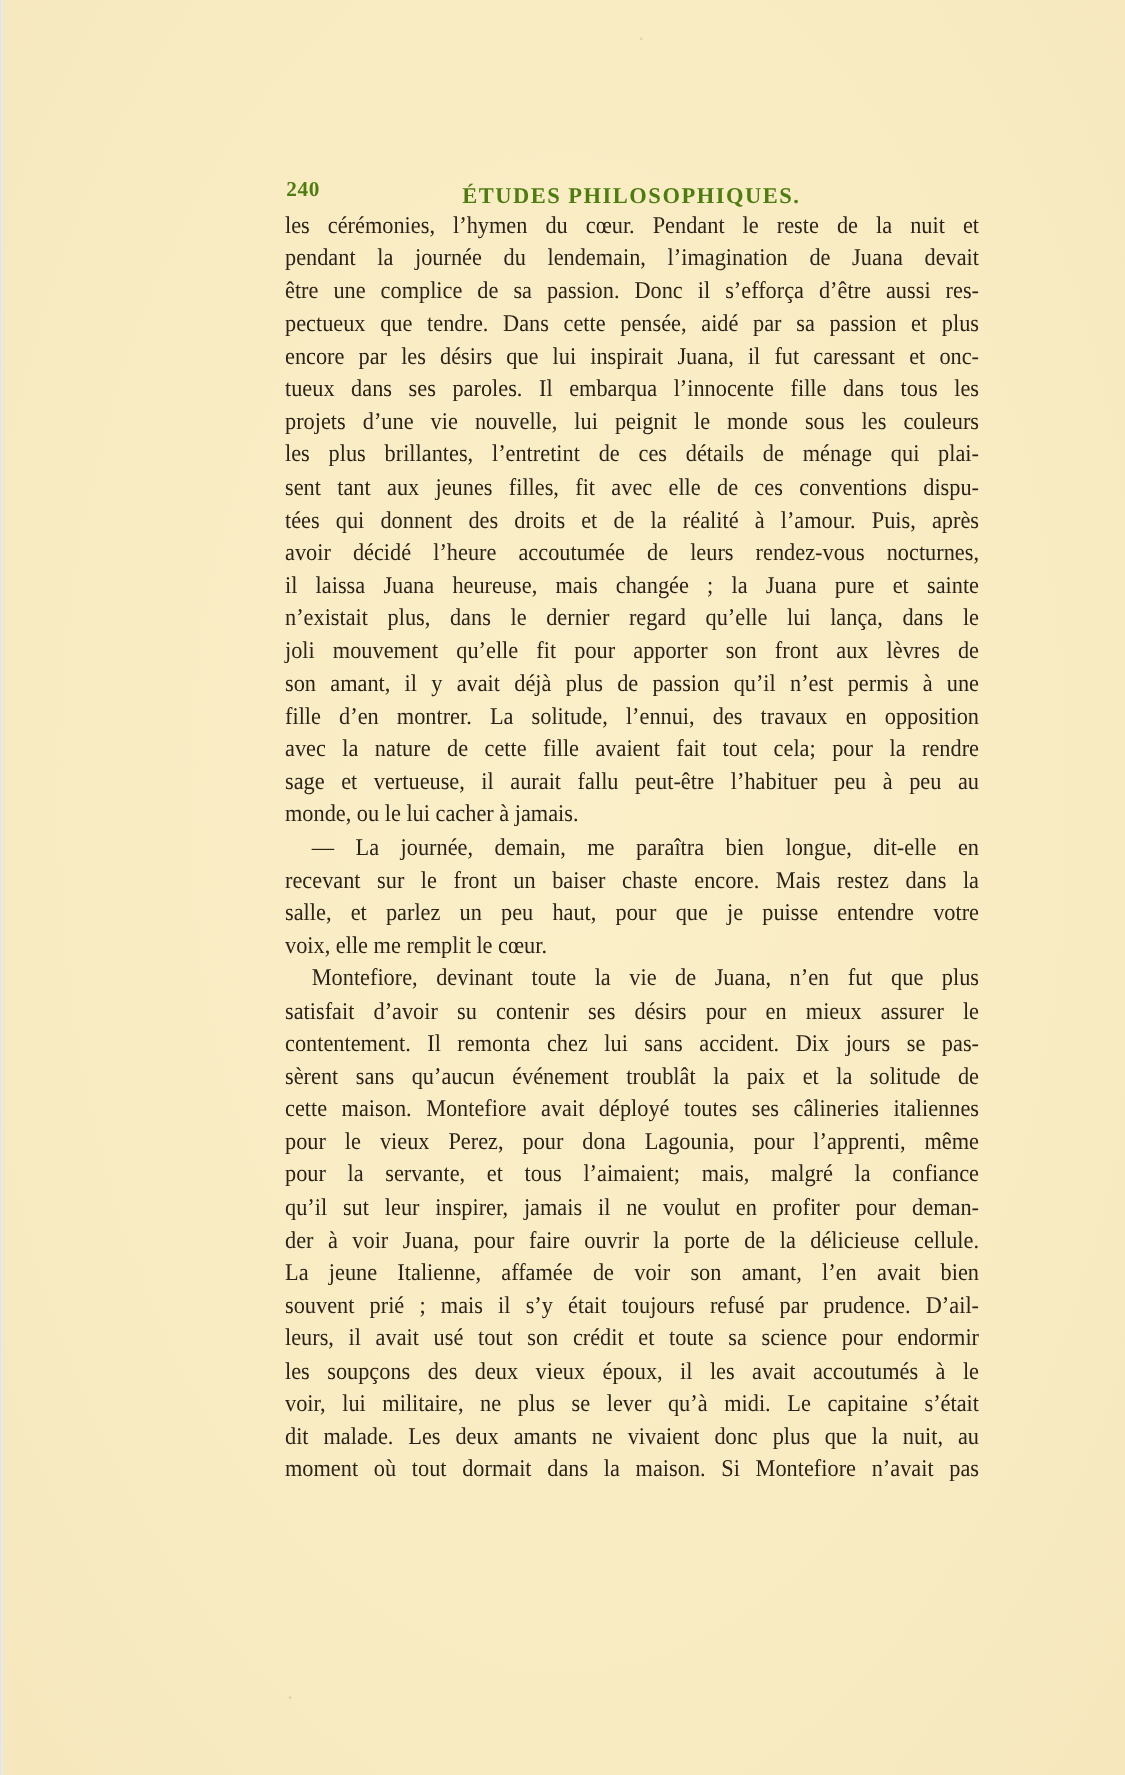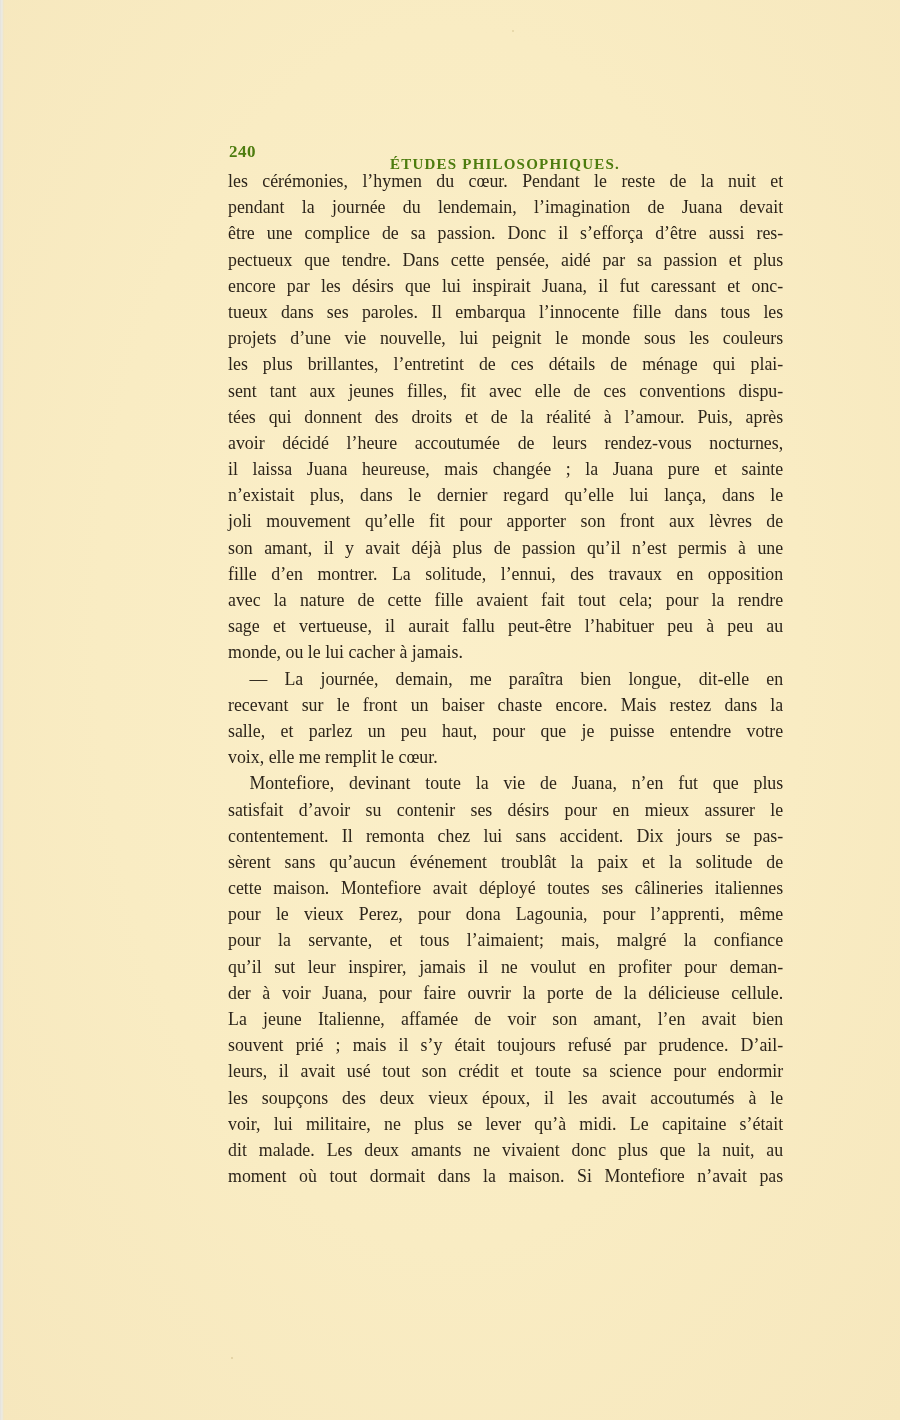--- a/index.html
+++ b/index.html
@@ -48,23 +48,23 @@
       position: absolute;
       left: 0;
       top: 0;
       font-size: 17px;
       letter-spacing: 0.5px;
     }
     .running-head {
       position: absolute;
       left: 0;
       width: 100%;
-      top: 14px;
+      top: 4px;
       text-align: center;
-      font-size: 15px;
+      font-size: 18px;
       letter-spacing: 1.2px;
     }
     .body-text {
       position: absolute;
       left: 228px;
       top: 168px;
       width: 555px;
       font-family: "Liberation Serif", serif;
       font-size: 19.2px;
       color: #2c241a;

